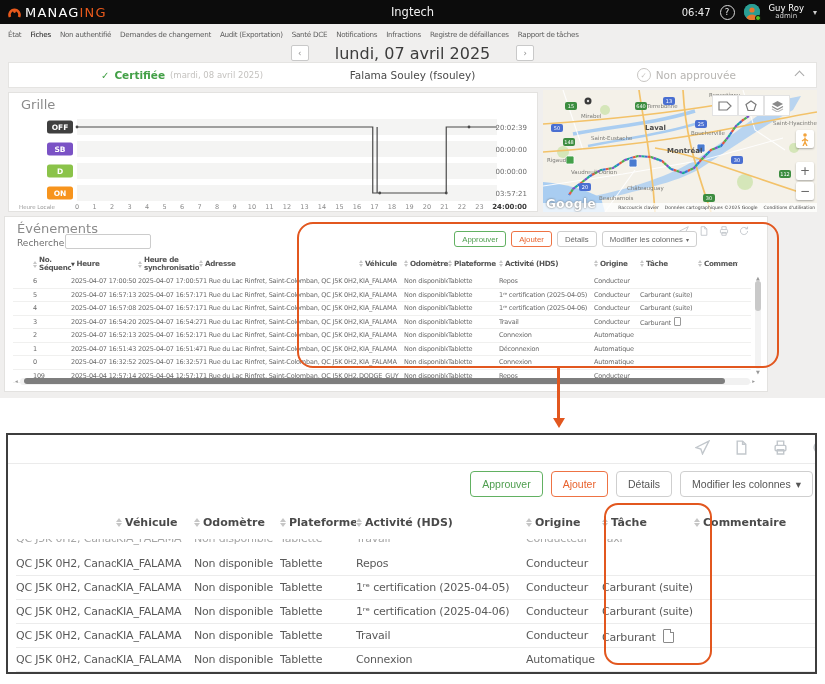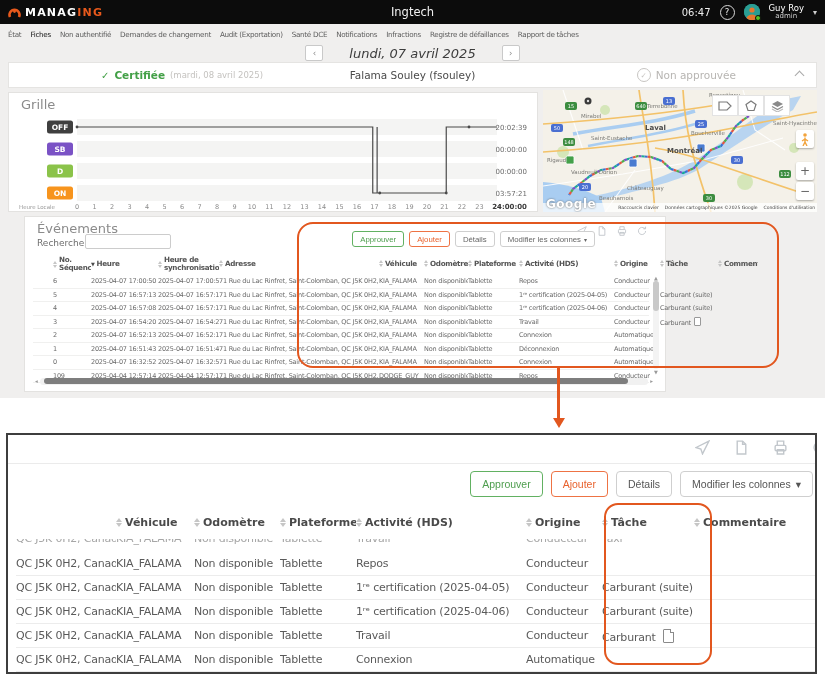--- a/index.html
+++ b/index.html
@@ -1,21 +1,21 @@
 <!DOCTYPE html>
 <html><head>
 <meta charset="utf-8">
 <style>
   html,body{margin:0;padding:0;background:#fff;}
   .screen{position:relative;width:825px;height:684px;background:#fff;font-family:"DejaVu Sans",sans-serif;overflow:hidden;}
   .app-bg{position:absolute;left:0;top:0;width:825px;height:398px;background:#f0efee;}
 
   
   .topbar{position:absolute;left:0;top:0;width:825px;height:24px;background:#0c0c0c;color:#fff;}
-  .brand{position:absolute;left:8px;top:0;height:24px;display:flex;align-items:center;gap:4px;font-weight:bold;font-size:11px;letter-spacing:1.2px;}
+  .brand{position:absolute;left:8px;top:0;height:24px;display:flex;align-items:center;gap:4px;font-weight:normal;font-size:13px;letter-spacing:1.2px;}
   .brand .ing{color:#e8591c;}
   .app-title{position:absolute;left:50%;top:0;height:24px;display:flex;align-items:center;transform:translateX(-50%);font-size:11.5px;color:#f2f2f2;}
   .top-right{position:absolute;right:8px;top:0;height:24px;display:flex;align-items:center;gap:9px;}
   .clock{font-size:10px;color:#eee;}
   .help{width:13px;height:13px;border:1px solid #d8d8d8;border-radius:50%;display:flex;align-items:center;justify-content:center;font-size:8.5px;color:#eee;}
   .avatar{position:relative;width:16px;height:16px;border-radius:50%;background:#2a9d93;}
   .avatar svg{position:absolute;left:0;top:0;}
   .avatar .dot{position:absolute;right:-1px;bottom:-1px;width:6px;height:6px;border-radius:50%;background:#58c322;border:1px solid #0c0c0c;box-sizing:border-box;}
   .user{display:flex;flex-direction:column;align-items:center;line-height:1.05;}
   .user .name{font-size:8.5px;}
@@ -23,21 +23,21 @@
   .caret-down{color:#cfcfcf;font-size:8px;}
 
   
   .nav{position:absolute;left:8px;top:24px;height:20px;display:flex;align-items:center;gap:9px;font-size:7.2px;letter-spacing:-0.3px;color:#5d5d5d;white-space:nowrap;}
   .nav span{cursor:default;}
   .nav .active{font-weight:normal;color:#161616;}
 
   
   .datebar{position:absolute;left:0;top:44px;width:825px;height:18px;display:flex;align-items:center;justify-content:center;gap:26px;}
   .date-btn{width:16px;height:14px;background:#fff;border:1px solid #c9c9c9;border-radius:2px;font-size:8.5px;color:#8a8a8a;display:flex;align-items:center;justify-content:center;}
-  .date-label{font-size:13px;color:#3c3c3c;font-style:italic;}
+  .date-label{font-size:16px;color:#3c3c3c;}
 
   
   .statusbar{position:absolute;left:8px;top:62px;width:809px;height:26px;background:#fff;border:1px solid #e5e4e2;box-sizing:border-box;}
   .sb-left{position:absolute;left:92px;top:0;height:24px;display:flex;align-items:center;gap:5px;}
   .cert-check{color:#43a047;font-size:10px;font-weight:bold;}
   .cert-label{color:#43a047;font-weight:bold;font-size:10.5px;}
   .cert-date{color:#c4c2bf;font-size:8.5px;}
   .sb-center{position:absolute;left:50%;top:0;height:24px;display:flex;align-items:center;transform:translateX(-50%);font-size:10.5px;color:#4a4a4a;text-align:center;}
   .sb-right{position:absolute;right:80px;top:0;height:24px;display:flex;align-items:center;gap:5px;color:#b7b5b2;font-size:10.5px;}
   .circle-check{width:12px;height:12px;border:1px solid #c7c5c2;border-radius:50%;font-size:7.5px;display:flex;align-items:center;justify-content:center;color:#c7c5c2;}
@@ -55,21 +55,21 @@
   .map{position:absolute;left:543px;top:90px;width:274px;height:122px;overflow:hidden;background:#f4f1e9;}
   .map-btns{position:absolute;right:27px;top:5px;display:flex;}
   .map-btn{width:26px;height:21px;background:#fff;border:1px solid #e3e3e3;display:flex;align-items:center;justify-content:center;box-sizing:border-box;}
   .pegman{position:absolute;right:3px;top:40px;width:18px;height:18px;background:#fff;border-radius:2px;box-shadow:0 1px 2px rgba(0,0,0,.3);display:flex;align-items:center;justify-content:center;}
   .zoom-btn{position:absolute;right:3px;width:18px;height:18px;background:#fff;border-radius:2px;box-shadow:0 1px 2px rgba(0,0,0,.3);display:flex;align-items:center;justify-content:center;font-size:12px;color:#666;}
   .zoom-in{top:72px;} .zoom-out{top:92px;}
   .map-attr{position:absolute;left:0;bottom:0;width:274px;height:9px;display:flex;justify-content:flex-end;gap:6px;align-items:center;font-size:4.5px;color:#444;background:rgba(255,255,255,.75);padding-right:2px;box-sizing:border-box;}
   .google-logo{position:absolute;left:3px;bottom:1px;font-size:12px;font-weight:bold;color:#fff;text-shadow:0 0 2px rgba(80,80,80,.9);letter-spacing:.5px;}
 
   
-  .events-panel{left:24px;top:216px;width:642px;height:176px;}
+  .events-panel{left:4px;top:216px;width:764px;height:176px;}
   .ev-icons{position:absolute;right:18px;top:4px;display:flex;gap:10px;align-items:center;}
   .search-label{position:absolute;left:12px;top:21px;font-size:9px;color:#6d6d6d;}
   .search-input{position:absolute;left:60px;top:17px;width:86px;height:15px;border:1px solid #ccc;border-radius:2px;background:#fff;box-sizing:border-box;font-size:9px;padding:0 3px;font-family:"DejaVu Sans",sans-serif;}
   .btn-row{position:absolute;right:70px;top:14px;display:flex;gap:5px;}
   .btn{height:16px;display:flex;align-items:center;gap:3px;padding:0 7px;border-radius:3px;background:#fff;font-size:7.8px;border:1px solid #cfcfcf;color:#666;white-space:nowrap;}
   .btn.green{border-color:#62b162;color:#4f9e4f;}
   .btn.orange{border-color:#ee7344;color:#e8622d;}
   .btn .bcaret{font-size:6px;}
 
   

